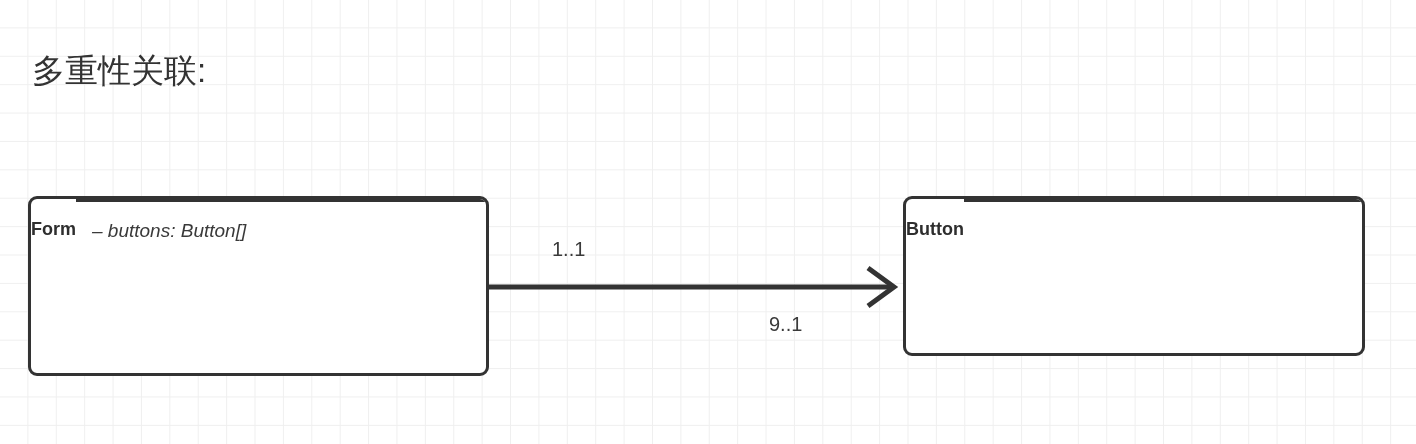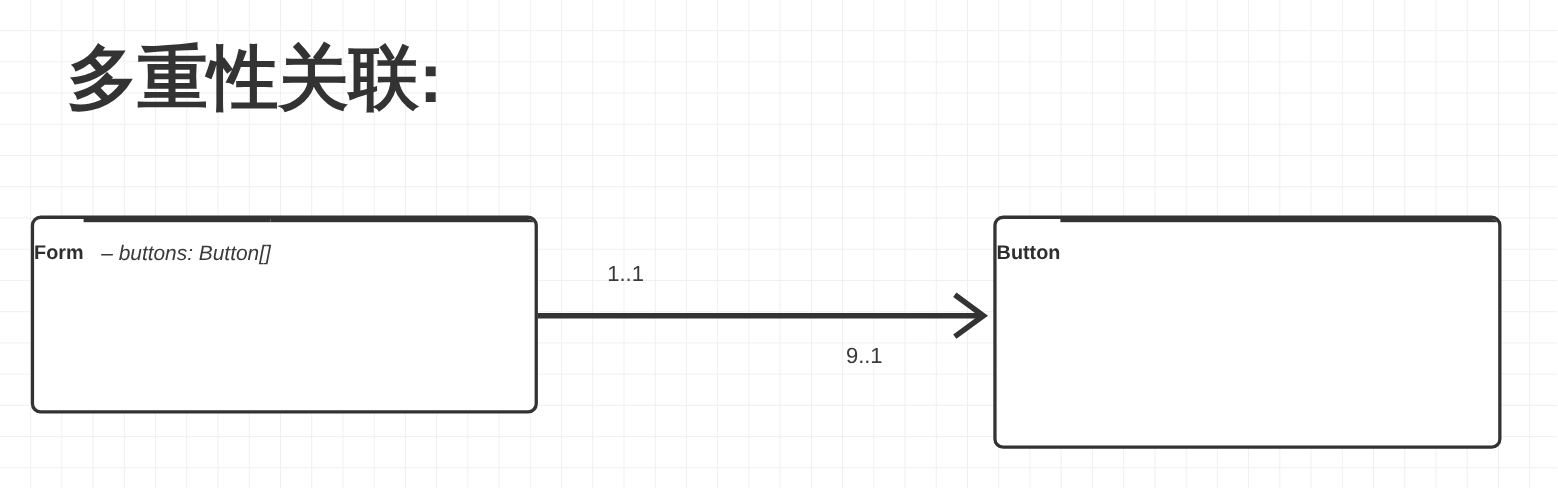--- a/index.html
+++ b/index.html
@@ -19,25 +19,25 @@
     background-size: 28.4px 28.4px;
     background-position: -1px -1px;
     overflow: hidden;
     font-family: "Liberation Sans", sans-serif;
     -webkit-font-smoothing: antialiased;
   }
 
   
   #diagram-title {
     position: absolute;
-    left: 61px;
+    left: 32px;
     top: 41px;
-    font-size: 64px;
+    font-size: 33px;
     line-height: 60px;
-    font-weight: 700;
+    font-weight: 400;
     color: #333333;
     letter-spacing: 0px;
     white-space: nowrap;
   }
 
   
   .uml-class {
     position: absolute;
     box-sizing: border-box;
     background: #ffffff;
@@ -94,21 +94,21 @@
   }
   #class-form .c-name  { height: 60px; }
   #class-form .c-attrs { height: 60px; }
   #class-form .c-ops   { flex: 1; }
 
   
   #class-button {
     left: 903px;
     top: 196px;
     width: 462px;
-    height: 212px;
+    height: 160px;
   }
   #class-button .c-name  { height: 60px; }
   #class-button .c-attrs { height: 60px; }
   #class-button .c-ops   { flex: 1; }
 
   
   #association {
     position: absolute;
     left: 0;
     top: 0;

